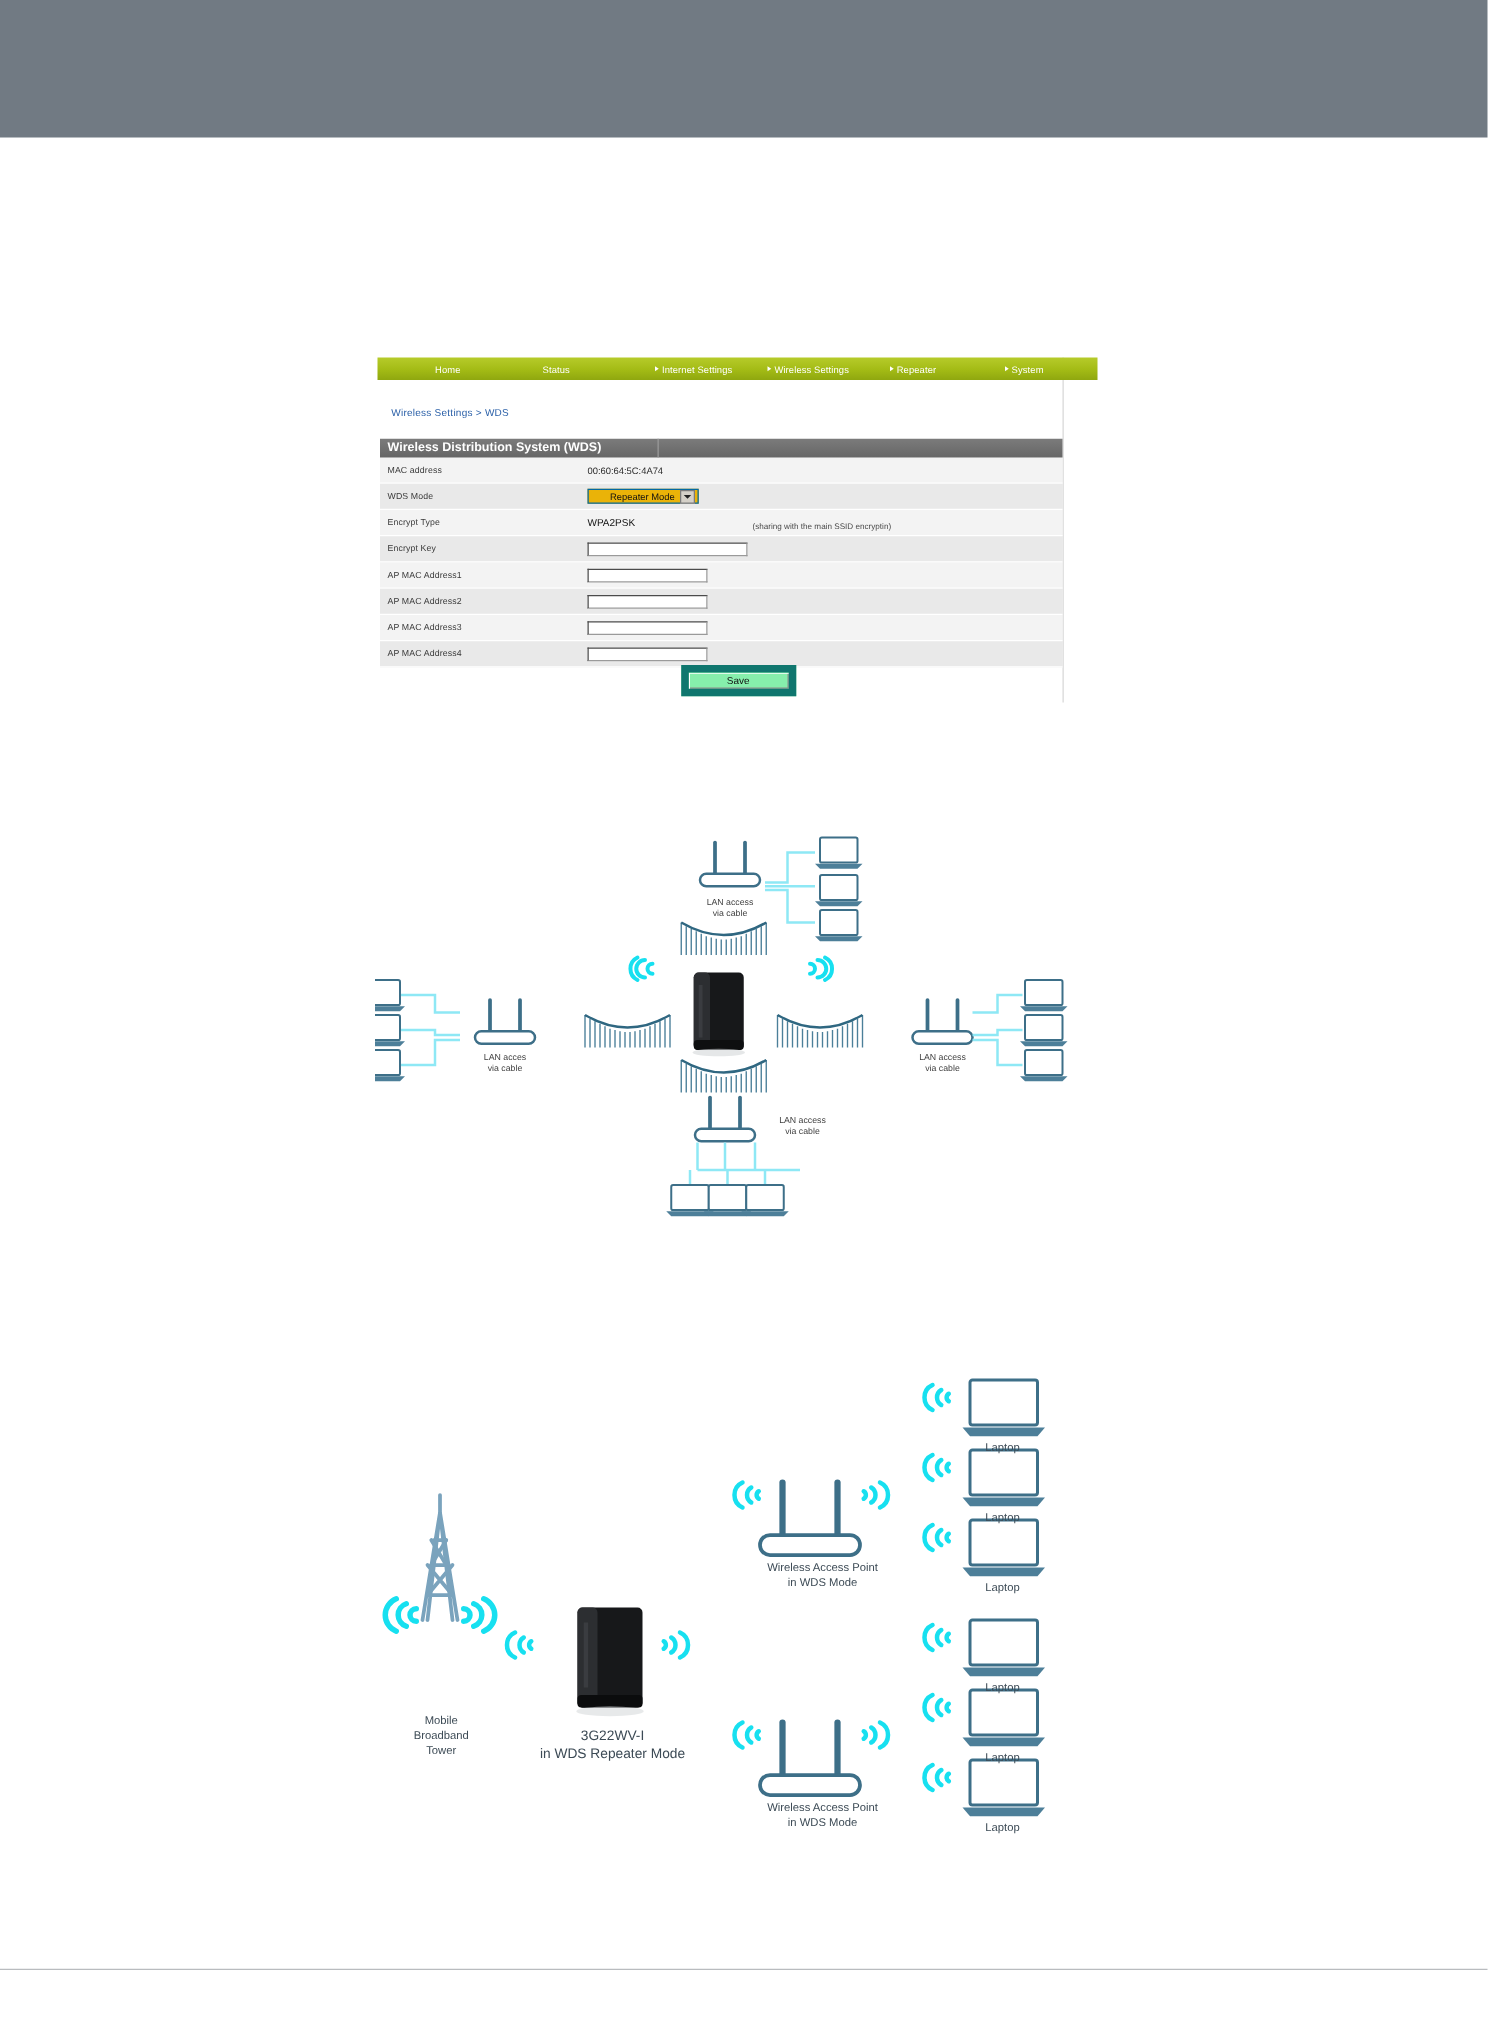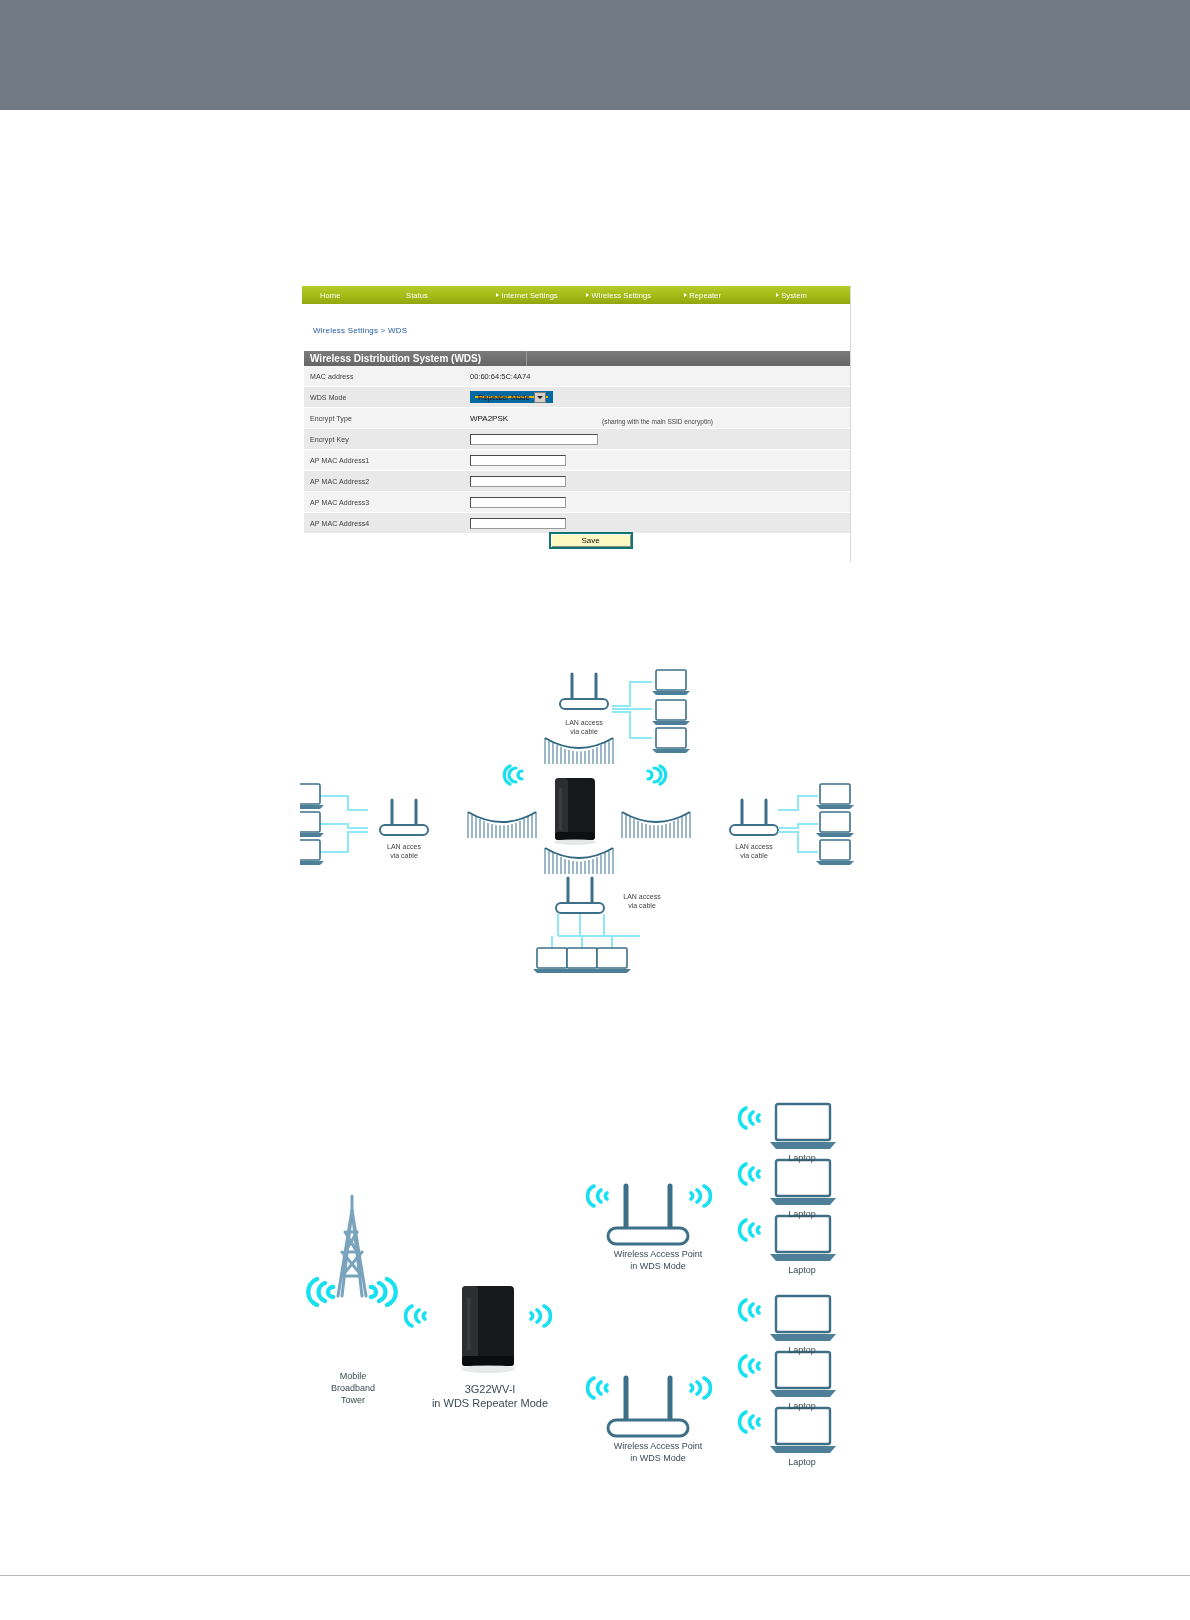--- a/index.html
+++ b/index.html
@@ -22,21 +22,21 @@
   
   .admin-shot{
     position:absolute;left:302px;top:286px;width:548px;height:276px;
     background:#ffffff;
     border-right:1px solid #d8d8d8;
   }
   .navbar{
     position:absolute;left:0;top:0;width:548px;height:18px;
     background:#a8bf1e;
     background:linear-gradient(to bottom,#b6cb2a 0%,#a3bb15 55%,#8fa70f 100%);
-    display:flex;align-items:center;
+    display:flex;align-items:center;padding-left:28px;
   }
   .nav-item{
     font-size:7.5px;color:#ffffff;
     padding:0 6px 0 6px;
     display:flex;align-items:center;
     white-space:nowrap;
     letter-spacing:.1px;
   }
   .nav-item .caret{
     width:0;height:0;border-left:3px solid #ffffff;
@@ -90,42 +90,42 @@
     font-size:6.5px;color:#4a4a4a;white-space:nowrap;
   }
   .txtbox{
     width:96px;height:11px;background:#ffffff;
     border:1px solid #4b4b4b;
     border-right-color:#9a9a9a;border-bottom-color:#9a9a9a;
     box-sizing:border-box;
   }
   .txtbox.wide{width:128px;}
   .selbox{
-    height:12px;background:#eab308;border:5px solid #0369a1;
+    height:12px;background:#eab308;border:1px solid #0369a1;
     box-sizing:border-box;display:flex;align-items:center;
-    padding:0 2px 0 3px;font-size:7.5px;color:#111;
+    padding:0 2px 0 17px;font-size:7.5px;color:#111;
   }
   .selbox .arrowbtn{
     width:10px;height:9px;margin-left:4px;
     background:#d4d0c8;border:1px solid #7b7b7b;
     display:flex;align-items:center;justify-content:center;
   }
   .selbox .arrowbtn i{
     width:0;height:0;border-top:3px solid #222;
     border-left:3px solid transparent;border-right:3px solid transparent;
     display:block;
   }
   .encrypt-val{font-size:8px;color:#111;}
   .save-wrap{
     position:absolute;left:0;top:246px;width:548px;
     display:flex;justify-content:center;
   }
   .save-btn{
-    width:80px;height:13px;background:#fef9c3;
-    border:2px solid #0f766e;
+    width:80px;height:13px;background:#86efac;
+    border:6px solid #0f766e;
     box-shadow:inset 1px 1px 0 #ffffff, inset -1px -1px 0 #8a8a8a;
     font-size:8px;color:#101010;
     display:flex;align-items:center;justify-content:center;margin-left:29px;
   }
 
   
   .diagram{position:absolute;}
   .dlabel{
     position:absolute;font-size:7px;color:#3f3f3f;
     text-align:center;line-height:9px;white-space:nowrap;

